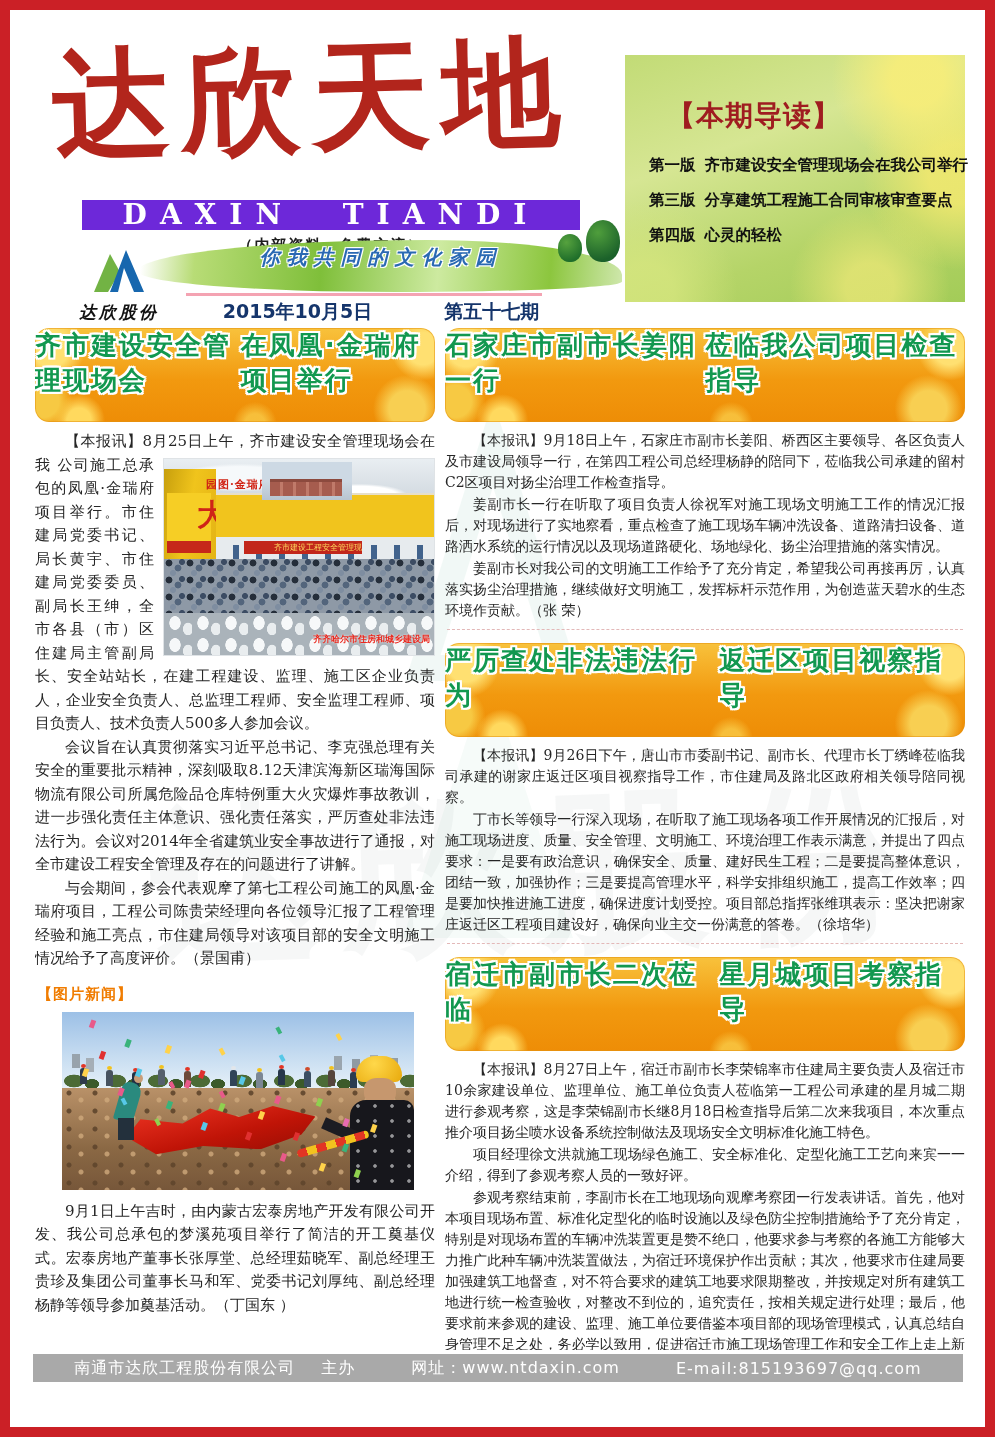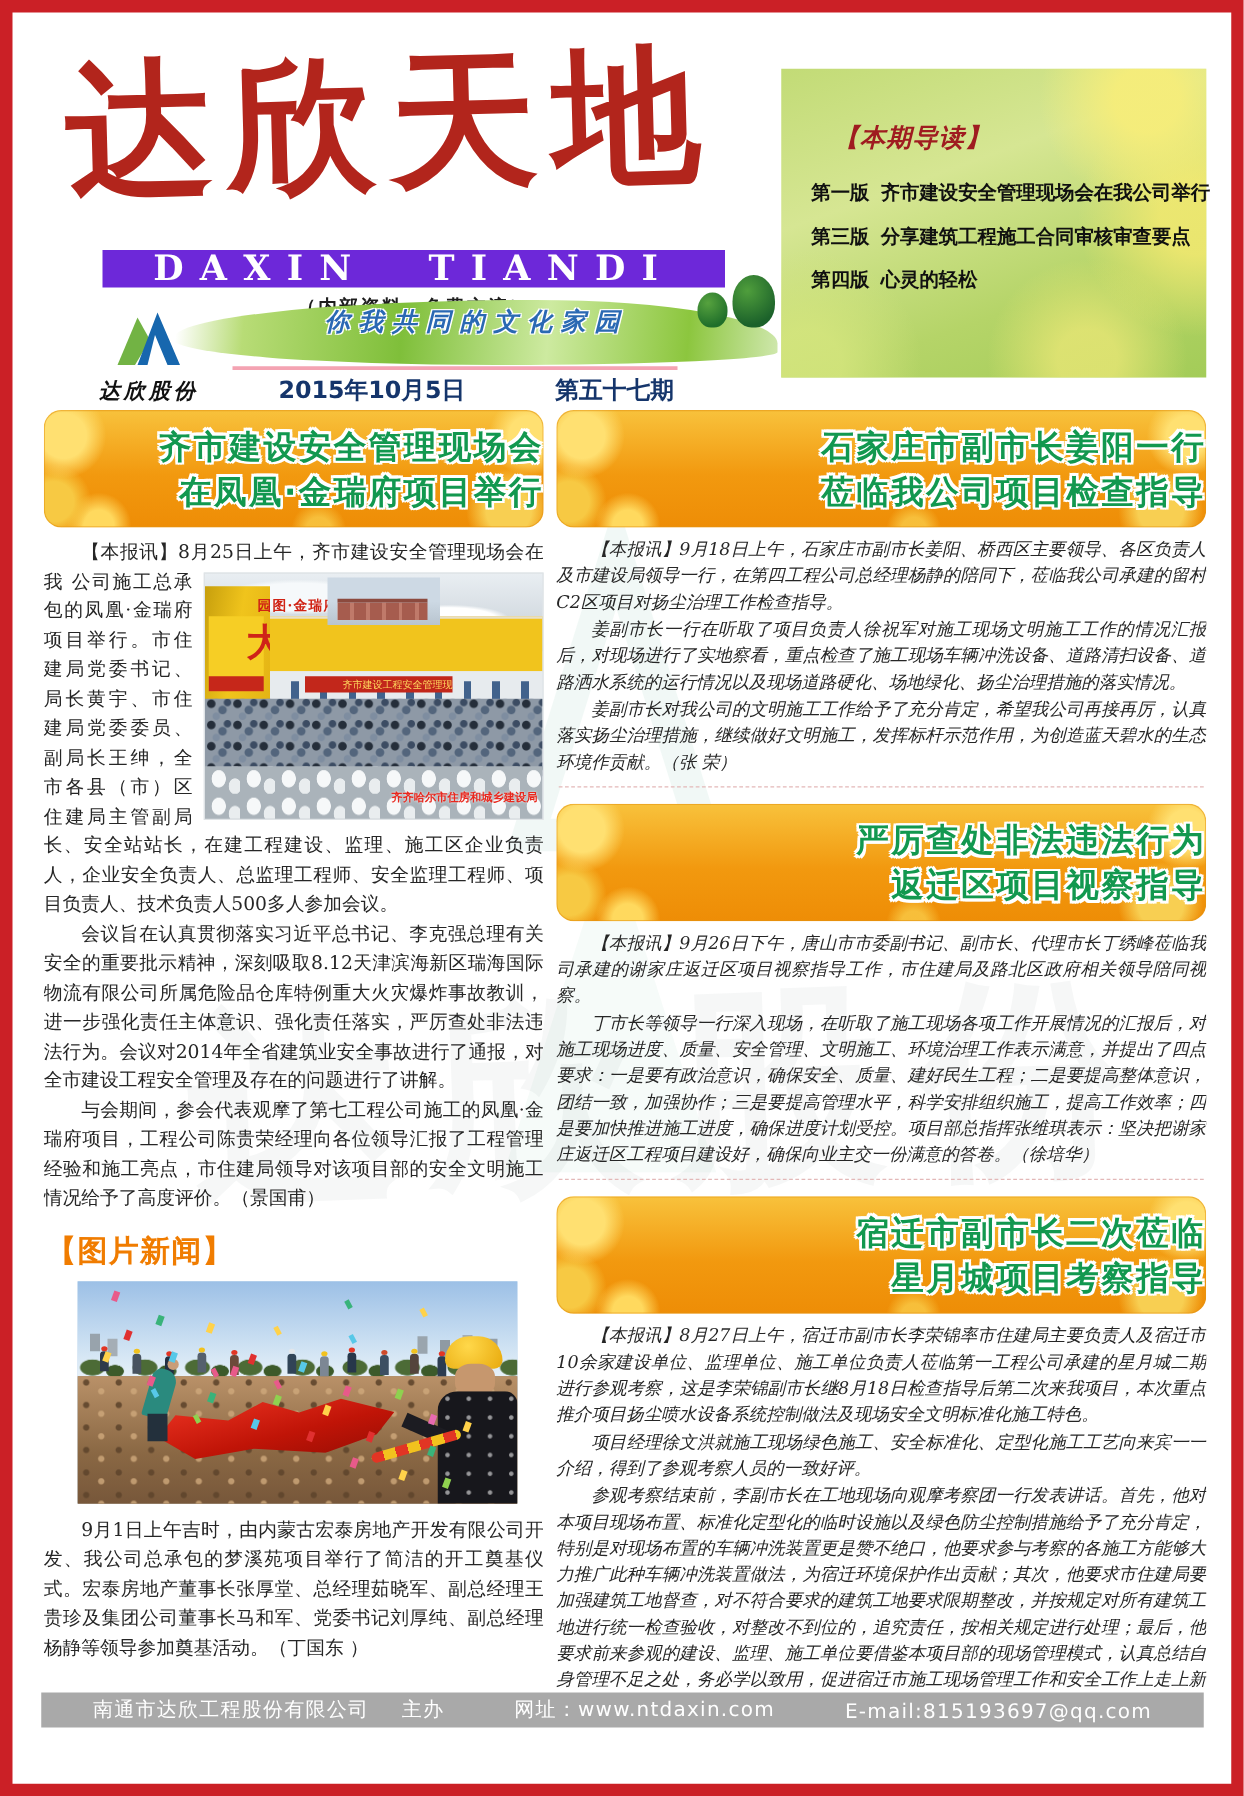--- a/index.html
+++ b/index.html
@@ -50,53 +50,53 @@
 
   
   .digest { position:absolute; left:615px; top:45px; width:340px; height:247px;
             background:
               radial-gradient(circle at 86% 10%, rgba(246,237,122,.95) 0 26px, rgba(246,237,122,0) 86px),
               radial-gradient(circle at 98% 48%, rgba(243,233,112,.85) 0 30px, rgba(243,233,112,0) 96px),
               radial-gradient(circle at 72% 94%, rgba(240,233,120,.7) 0 24px, rgba(240,233,120,0) 80px),
               radial-gradient(circle at 6% 96%, rgba(214,230,126,.8) 0 28px, rgba(214,230,126,0) 92px),
               linear-gradient(160deg,#c2db76 0%, #d6e693 35%, #b5d468 70%, #a3cc58 100%);
             padding:42px 0 0 24px; }
-  .digest-title { color:#9f1c20; font-size:20px; font-weight:bold; letter-spacing:1px;
-                  margin:0 0 20px 18px;font-style:italic; }
+  .digest-title { color:#9f1c20; font-size:28px; font-weight:bold; letter-spacing:1px;
+                  margin:0 0 20px 18px; }
   .digest-item { display:flex; gap:9px; font-size:15.5px; font-weight:bold; color:#101010;
                  margin-bottom:14px; white-space:nowrap; }
 
   
   .col-left  { position:absolute; left:25px;  top:318px; width:400px; height:1022px; overflow:hidden; }
   .col-right { position:absolute; left:435px; top:318px; width:520px; height:1022px; overflow:hidden; }
 
   .banner { position:relative; height:94px; border-radius:14px; margin-bottom:8px;
-            display:flex; flex-direction:column; justify-content:center; align-items:flex-end; gap:1px;
+            display:flex; justify-content:center; align-items:flex-start; gap:1px;
             background:
               radial-gradient(circle at 4% 22%, #ffe071 0 18px, rgba(255,224,113,0) 34px),
               radial-gradient(circle at 2% 78%, #f7c943 0 16px, rgba(247,201,67,0) 30px),
               radial-gradient(circle at 11% 98%, #ffd95e 0 12px, rgba(255,217,94,0) 26px),
               radial-gradient(circle at 97% 22%, #ffe071 0 16px, rgba(255,224,113,0) 32px),
               radial-gradient(circle at 93% 86%, #f8cf52 0 18px, rgba(248,207,82,0) 34px),
               radial-gradient(circle at 55% 102%, rgba(248,196,64,.9) 0 10px, rgba(248,196,64,0) 22px),
               linear-gradient(180deg,#f8c23c 0%, #f2990f 55%, #ee8d06 100%);
             box-shadow:inset 0 0 0 1px rgba(228,148,18,.55); }
   .banner-line { font-size:26px; font-weight:bold; letter-spacing:2px; color:#12984f;
                  text-shadow:-2px -2px 0 #fff,2px -2px 0 #fff,-2px 2px 0 #fff,2px 2px 0 #fff,
                              0 -2px 0 #fff,0 2px 0 #fff,-2px 0 0 #fff,2px 0 0 #fff; }
 
   .art { font-family:"DejaVu Serif","Liberation Serif",serif; text-align:justify; color:#262626; }
   .art-left  { font-size:15px;   line-height:23.5px; }
   .art-right { font-size:14px;   line-height:21px; }
   .para { text-indent:2em; }
-  .art-right .para { margin-bottom:1px;font-style:italic; }
+  .art-right .para { margin-bottom:1px; }
 
   .sep { border-top:1px dashed #e3b8b8; margin:8px 2px 13px; height:0; }
 
-  .pic-title { margin:14px 0 4px 2px; color:#f07c00; font-size:24px; font-weight:bold;
+  .pic-title { margin:14px 0 4px 2px; color:#f07c00; font-size:15px; font-weight:bold;
                font-family:"DejaVu Sans",sans-serif; letter-spacing:1px; }
 
   
   .ph1 { float:right; display:block; width:272px; height:198px; margin:4px 0 6px 9px;
          position:relative; overflow:hidden; border:1px solid #dfe3e6; background:#dfe5e9; }
   .ph1 span { display:block; position:absolute; }
   .ph1-sky { left:0; top:0; right:0; height:62px;
              background:radial-gradient(ellipse 70px 16px at 72% 58%, #fff 0 55%, rgba(255,255,255,0) 70%),
                         radial-gradient(ellipse 90px 20px at 28% 30%, #f6f9fb 0 55%, rgba(246,249,251,0) 70%),
                         linear-gradient(#e9eef2,#c4cdd5); }

